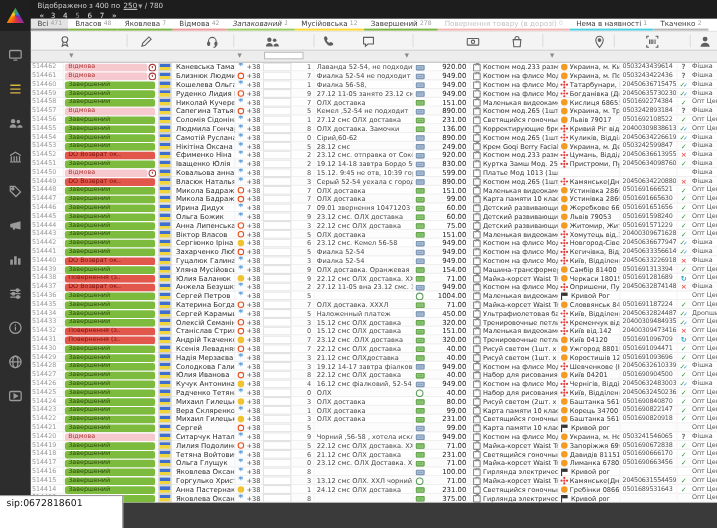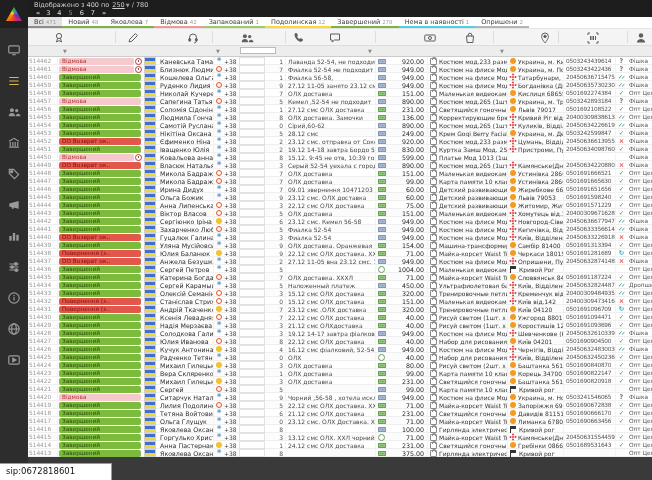--- a/index.html
+++ b/index.html
@@ -81,21 +81,21 @@
   .cchk{justify-content:center;font-size:6.5px;font-weight:bold;}
   .ts-q{color:#777;}
   .ts-ok,.ts-doc{color:#43a047;}
   .ts-ok2{color:#43a047;position:relative;}
   .ts-ok2 .b2{color:#1e88e5;font-size:5px;margin-left:-2px;}
   .ts-fail{color:#ef5350;}
   .ts-wait{color:#26a6c9;}
   .ccl{font-size:5.8px;color:#555;padding-left:2px;}
   
   .statusbar{flex:1;background:#3a3a3a;position:relative;}
-  .sip{position:absolute;left:-28px;bottom:0;width:112px;height:17px;background:#fff;border:1px solid #9a9a9a;border-left:none;border-bottom:none;box-sizing:border-box;font-size:8.5px;color:#111;line-height:15px;padding-left:6px;}
+  .sip{position:absolute;left:-28px;bottom:0;width:112px;height:30px;background:#fff;border:1px solid #9a9a9a;border-left:none;border-bottom:none;box-sizing:border-box;font-size:8.5px;color:#111;line-height:15px;padding-left:6px;}
 </style>
 </head>
 <body>
 
 <div class="app">
   <aside class="sidebar">
     <div class="logo">
         <div class="tri"></div>
       </div>
     <div id="side-icons">
@@ -185,49 +185,53 @@
           <span class="pg">7</span>
           <span class="skip">»</span>
         </div>
     </div>
     <div class="tabs" id="tabs">
         <div class="tab active" style="border-bottom-color: rgb(141, 141, 141);">
           <span>Всі</span>
           <span class="cnt">471</span>
         </div>
         <div class="tab" style="border-bottom-color: rgb(124, 179, 66);">
-          <span>Новий</span>
+          <span>Власов</span>
           <span class="cnt">48</span>
         </div>
         <div class="tab" style="border-bottom-color: rgb(124, 179, 66);">
           <span>Яковлева</span>
           <span class="cnt">7</span>
         </div>
         <div class="tab" style="border-bottom-color: rgb(239, 154, 154);">
           <span>Відмова</span>
           <span class="cnt">42</span>
         </div>
-        <div class="tab" style="border-bottom-color: rgb(156, 204, 101);">
+        <div class="tab" style="border-bottom-color: rgb(156, 204, 101); font-style: italic;">
           <span>Запакований</span>
           <span class="cnt">1</span>
         </div>
         <div class="tab" style="border-bottom-color: rgb(253, 216, 53);">
-          <span>Подолинская</span>
+          <span>Мусійовська</span>
           <span class="cnt">12</span>
         </div>
         <div class="tab" style="border-bottom-color: rgb(124, 179, 66);">
           <span>Завершений</span>
           <span class="cnt">278</span>
         </div>
+        <div class="tab dim" style="border-bottom-color: rgb(244, 179, 179);">
+          <span>Повернення товару (в дорозі)</span>
+          <span class="cnt">0</span>
+        </div>
         <div class="tab" style="border-bottom-color: rgb(77, 208, 225);">
           <span>Нема в наявності</span>
           <span class="cnt">1</span>
         </div>
         <div class="tab" style="border-bottom-color: rgb(181, 181, 181);">
-          <span>Опришени</span>
+          <span>Ткаченко</span>
           <span class="cnt">2</span>
         </div>
       </div>
     <div class="thead" id="thead">
         <span class="hic" style="left: 24px;"><svg viewBox="0 0 14 14" fill="none" stroke="currentColor">
             <circle cx="7" cy="5" r="2.6"></circle>
             <path d="M5.6 7.2L4.5 11l2.5-1.4L9.5 11 8.4 7.2"></path>
           </svg></span>
         <span class="hic" style="left: 98px;"><svg viewBox="0 0 14 14" fill="none" stroke="currentColor">
             <path d="M3 11l.8-2.8 5.6-5.6 2 2-5.6 5.6z"></path>

